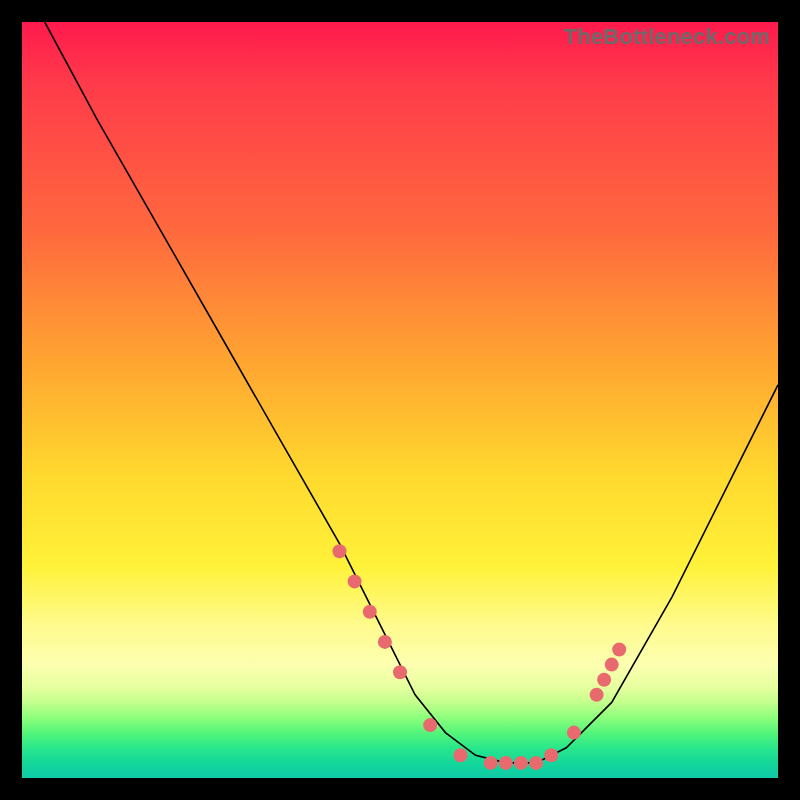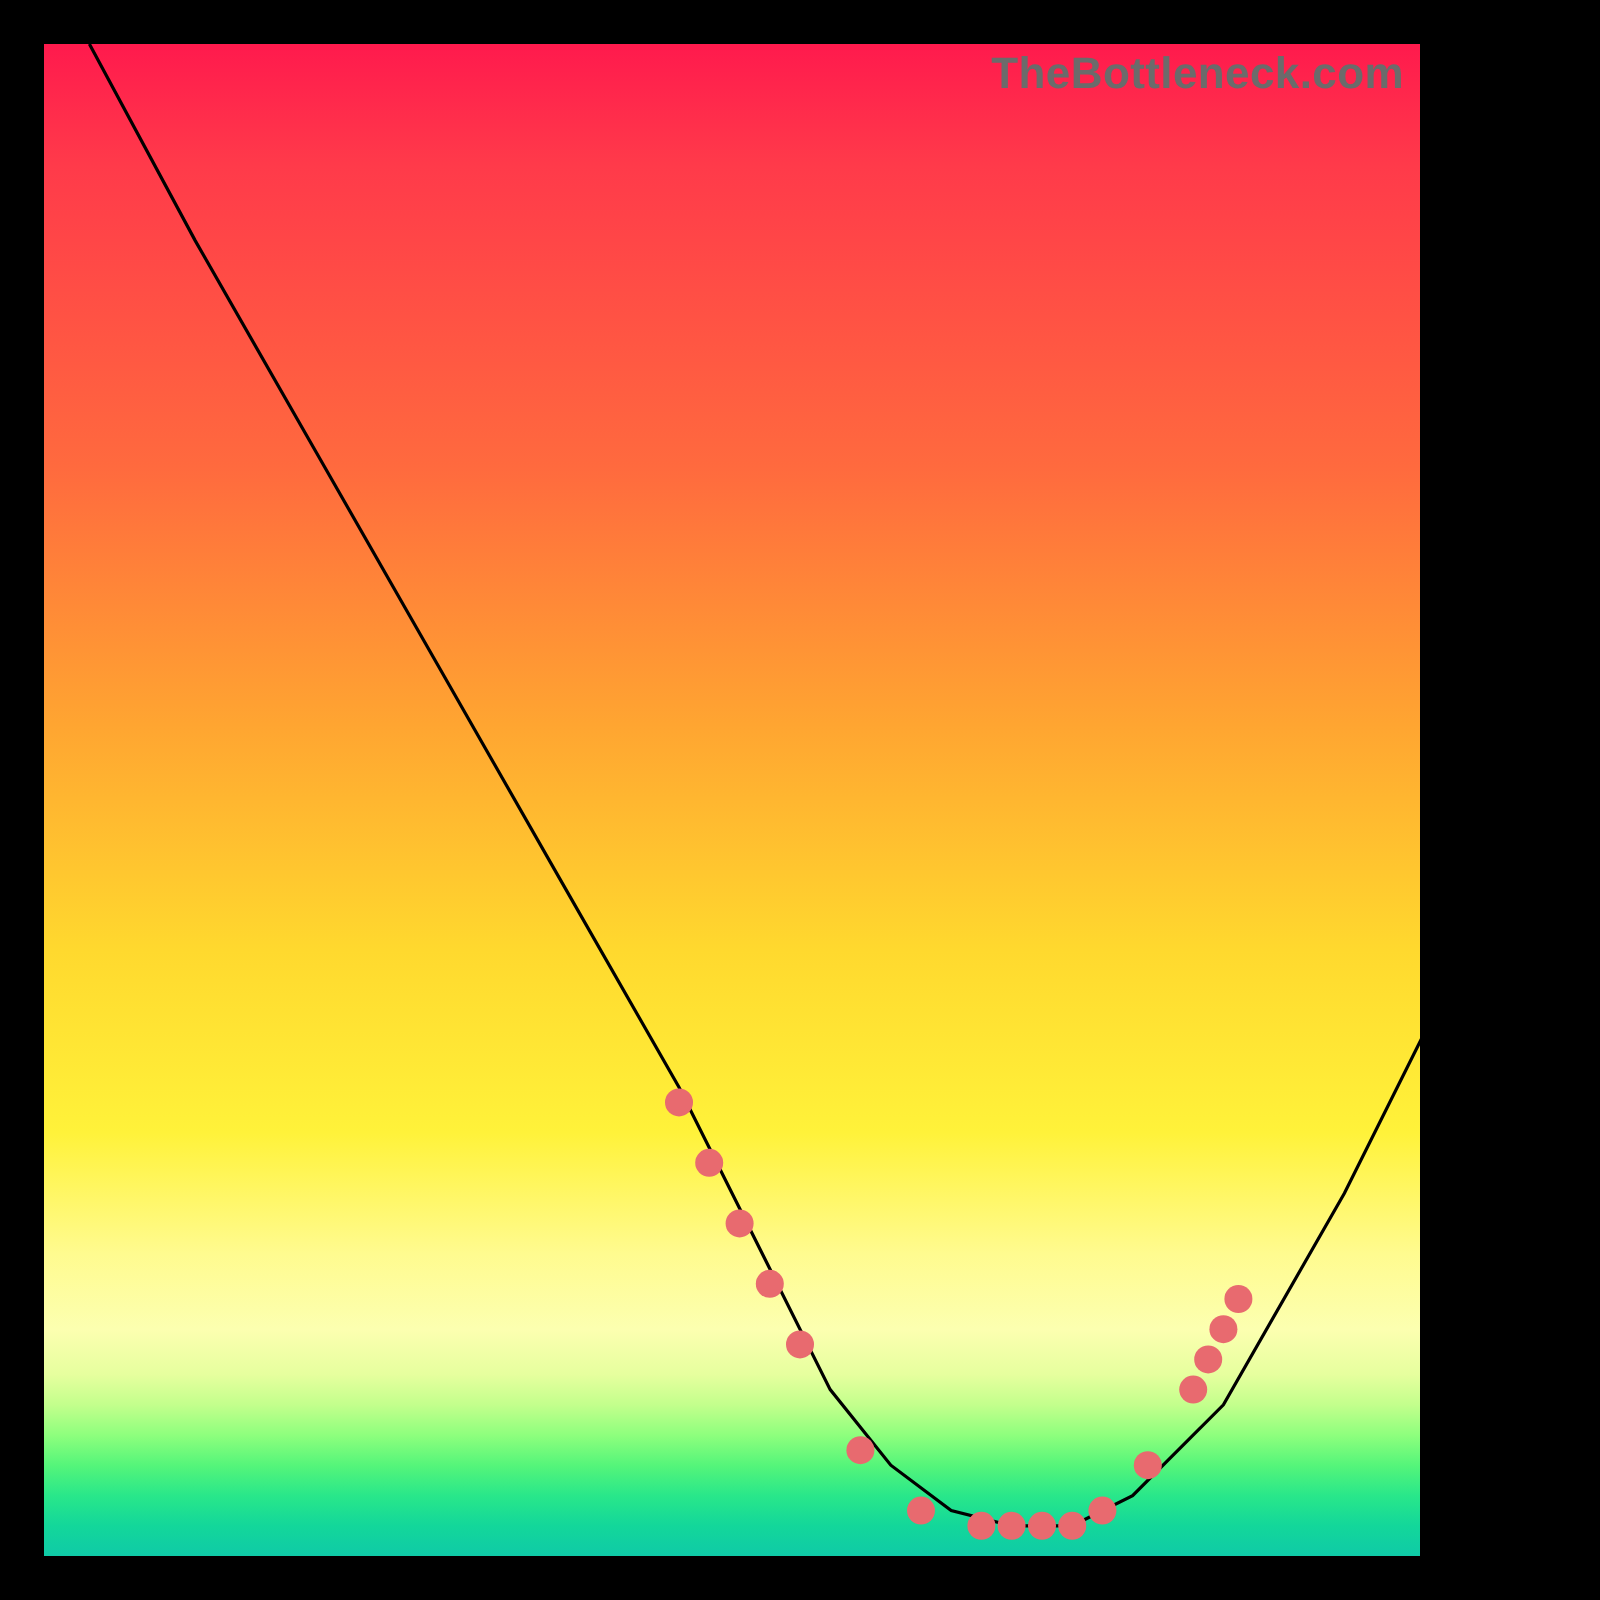--- a/index.html
+++ b/index.html
@@ -14,42 +14,41 @@
   .stage {
     position: relative;
     width: 800px;
     height: 800px;
     background: #000;
   }
   .plot-area {
     position: absolute;
     left: 22px;
     top: 22px;
-    width: 672px;
+    width: 756px;
     height: 756px;
     
     background: linear-gradient(
       to bottom,
       #ff1a4d 0%,
       #ff3a4a 8%,
       #ff6a3e 28%,
       #ffa531 45%,
       #ffd92e 60%,
       #fff23a 72%,
       #fffb8f 80%,
       #fcffb0 85%,
       #e6ff9e 88%,
       #c3ff8c 90%,
       #8eff7d 92%,
       #55f57a 94%,
       #29e78a 96%,
       #13d79a 98%,
       #0fcaa7 100%
     );
-    padding-left: 16px;
   }
   .watermark {
     position: absolute;
     top: 2px;
     right: 8px;
     font-size: 22px;
     font-weight: 600;
     color: #6b6b6b;
     letter-spacing: 0.2px;
     user-select: none;

